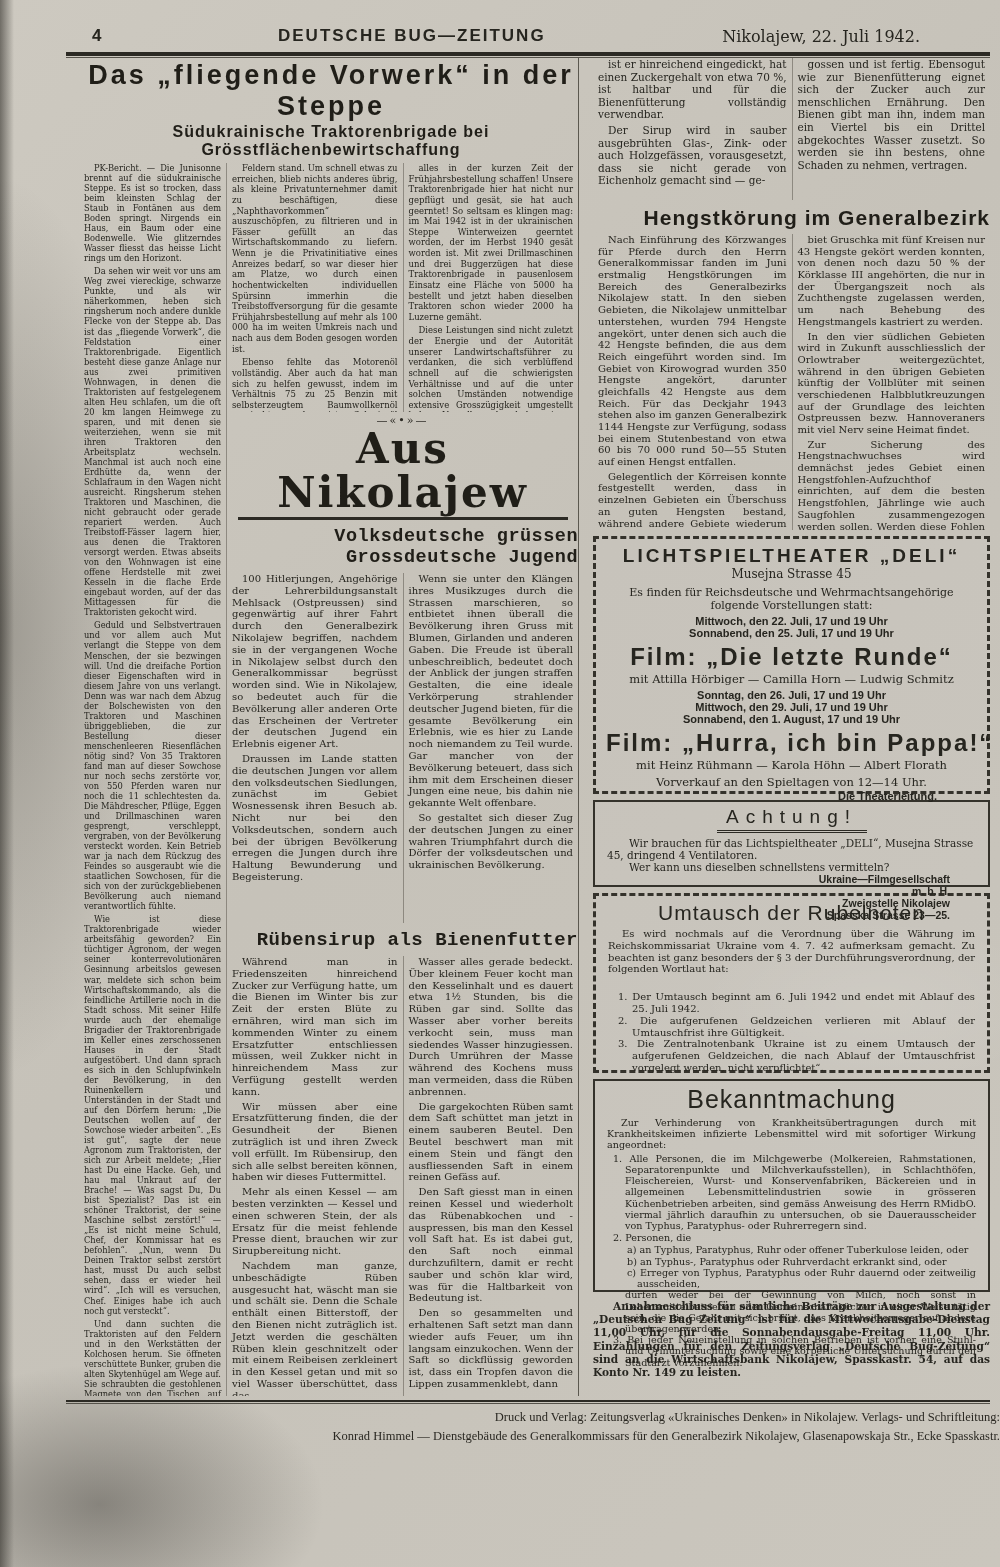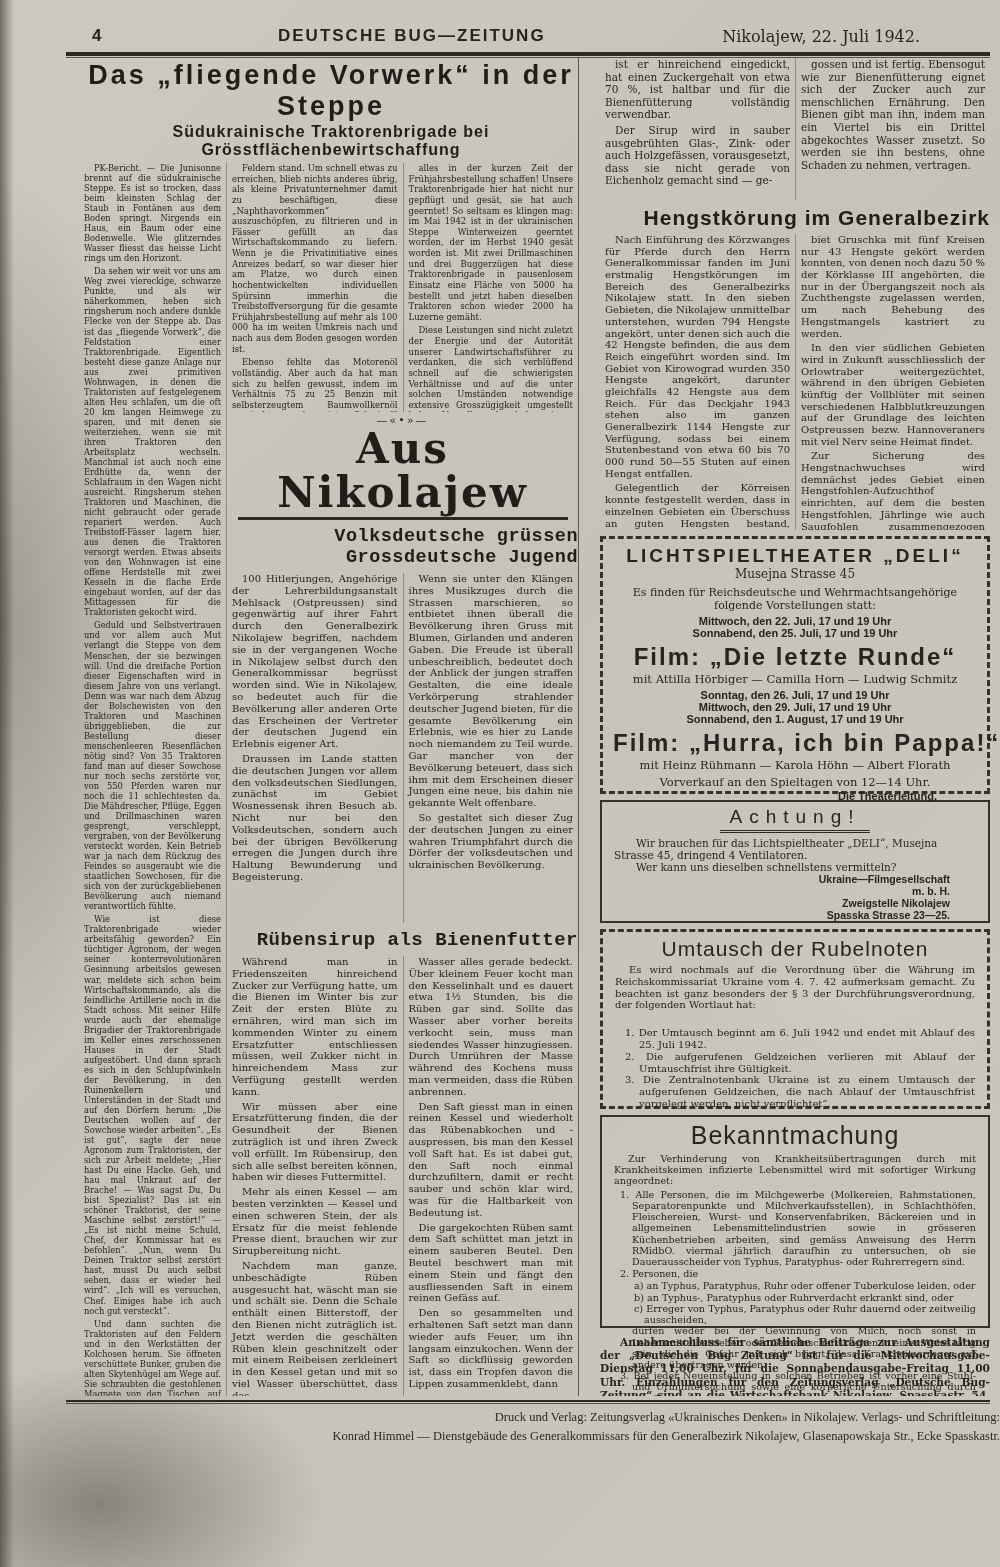--- a/index.html
+++ b/index.html
@@ -27,21 +27,21 @@
     padding:26px 80px 4px 92px;
     font-family:"Liberation Sans", sans-serif;
   }
   .masthead .pgnum{font-size:17px;font-weight:bold;}
   .masthead .title{font-size:17px;font-weight:bold;letter-spacing:2px;}
   .masthead .date{font-size:16px;font-family:"DejaVu Serif",serif;}
   .mast-rule{margin:2px 0 0 66px;width:924px;border-top:4px solid #2c2a24;border-bottom:1px solid #56534b;height:1px;}
   
   .content{display:flex;align-items:stretch;height:1338px;overflow:hidden;padding-left:84px;padding-right:10px;}
   .left-zone{width:494px;flex:none;display:flex;flex-direction:column;}
-  .right-zone{width:412px;flex:none;border-left:1px solid #5b584f;padding-left:21px;box-sizing:border-box;}
+  .right-zone{width:412px;flex:none;border-left:1px solid #5b584f;padding-left:14px;box-sizing:border-box;}
   
   h1,h2,h3{margin:0;font-weight:bold;color:#201e18;}
   .vw-title{font-family:"Liberation Sans",sans-serif;font-size:27px;letter-spacing:3px;text-align:center;margin-top:2px;}
   .vw-sub{font-family:"Liberation Sans",sans-serif;font-size:16px;letter-spacing:1px;text-align:center;font-weight:bold;margin:1px 0 4px;}
   
   .col{box-sizing:border-box;overflow:hidden;text-align:justify;hyphens:auto;}
   .col p{margin:0 0 3px;text-indent:10px;}
   .vw-body{display:flex;flex:1;min-height:0;}
   .vw-col1{width:143px;flex:none;font-size:8.3px;line-height:1.21;padding-right:5px;border-right:1px solid rgba(70,67,58,0.45);}
   .left-mid{flex:1;min-width:0;display:flex;flex-direction:column;}
@@ -71,21 +71,21 @@
   .box-solid{border:2px solid #34322b;}
   .cinema{height:258px;padding:6px 10px;text-align:center;font-family:"Liberation Sans",sans-serif;}
   .cinema-title{font-size:19px;letter-spacing:3px;font-weight:bold;}
   .cinema-addr{font-size:12px;font-family:"DejaVu Serif",serif;margin:0;}
   .cinema-intro{font-size:11px;font-family:"DejaVu Serif",serif;margin:5px 0 3px;}
   .showtimes p{margin:0;font-size:11px;font-weight:bold;text-indent:0;}
   .film-title{font-size:24px;letter-spacing:2px;font-weight:bold;margin:4px 0 1px;white-space:nowrap;}
   .cast{font-size:11.5px;font-family:"DejaVu Serif",serif;margin:0 0 3px;}
   .presale{font-size:11.5px;font-family:"DejaVu Serif",serif;margin:2px 0 0;}
   .cine-sig{font-size:11px;font-weight:bold;text-align:right;padding-right:40px;margin:1px 0 0;}
-  .achtung{height:123px;padding:4px 12px;}
+  .achtung{height:87px;padding:4px 12px;}
   .achtung-title{font-family:"Liberation Sans",sans-serif;font-size:19px;letter-spacing:7px;text-align:center;margin:0 auto 4px;width:150px;border-bottom:3px double #2c2a24;padding-bottom:2px;}
   .achtung p{font-size:10.5px;margin:0;}
   .achtung .a1{text-indent:22px;}
   .achtung .a2{text-indent:22px;}
   .ach-sig{text-align:right;padding-right:26px;font-family:"Liberation Sans",sans-serif;font-size:10px;font-weight:bold;line-height:1.15;}
   .ach-sig p{margin:0;text-indent:0;}
   .rubel{height:180px;padding:5px 12px;}
   .rubel-title{font-family:"Liberation Sans",sans-serif;font-size:21px;text-align:center;letter-spacing:1px;margin-bottom:3px;}
   .rubel p{font-size:10px;line-height:1.18;margin:0;text-align:justify;}
   .rubel .intro{text-indent:14px;margin-bottom:16px;}
@@ -162,22 +162,22 @@
             <h3 class="art-title sirup-title">Rübensirup als Bienenfutter</h3>
             <div class="twocol sirup-cols">
               <div class="col">
                   <p>Während man in Friedenszeiten hinreichend Zucker zur Verfügung hatte, um die Bienen im Winter bis zur Zeit der ersten Blüte zu ernähren, wird man sich im kommenden Winter zu einem Ersatzfutter entschliessen müssen, weil Zukker nicht in hinreichendem Mass zur Verfügung gestellt werden kann.</p>
                   <p>Wir müssen aber eine Ersatzfütterung finden, die der Gesundheit der Bienen zuträglich ist und ihren Zweck voll erfüllt. Im Rübensirup, den sich alle selbst bereiten können, haben wir dieses Futtermittel.</p>
                   <p>Mehr als einen Kessel — am besten verzinkten — Kessel und einen schweren Stein, der als Ersatz für die meist fehlende Presse dient, brauchen wir zur Sirupbereitung nicht.</p>
                   <p>Nachdem man ganze, unbeschädigte Rüben ausgesucht hat, wäscht man sie und schält sie. Denn die Schale enthält einen Bitterstoff, der den Bienen nicht zuträglich ist. Jetzt werden die geschälten Rüben klein geschnitzelt oder mit einem Reibeisen zerkleinert in den Kessel getan und mit so viel Wasser überschüttet, dass das</p>
                 </div>
               <div class="col">
                   <p>Wasser alles gerade bedeckt. Über kleinem Feuer kocht man den Kesselinhalt und es dauert etwa 1½ Stunden, bis die Rüben gar sind. Sollte das Wasser aber vorher bereits verkocht sein, muss man siedendes Wasser hinzugiessen. Durch Umrühren der Masse während des Kochens muss man vermeiden, dass die Rüben anbrennen.</p>
+                  <p>Die gargekochten Rüben samt dem Saft schüttet man jetzt in einem sauberen Beutel. Den Beutel beschwert man mit einem Stein und fängt den ausfliessenden Saft in einem reinen Gefäss auf.</p>
                   <p>Den Saft giesst man in einen reinen Kessel und wiederholt das Rübenabkochen und -auspressen, bis man den Kessel voll Saft hat. Es ist dabei gut, den Saft noch einmal durchzufiltern, damit er recht sauber und schön klar wird, was für die Haltbarkeit von Bedeutung ist.</p>
-                  <p>Die gargekochten Rüben samt dem Saft schüttet man jetzt in einem sauberen Beutel. Den Beutel beschwert man mit einem Stein und fängt den ausfliessenden Saft in einem reinen Gefäss auf.</p>
                   <p>Den so gesammelten und erhaltenen Saft setzt man dann wieder aufs Feuer, um ihn langsam einzukochen. Wenn der Saft so dickflüssig geworden ist, dass ein Tropfen davon die Lippen zusammenklebt, dann</p>
                 </div>
             </div>
           </div>
         </div>
       </div>
     </div>
 
     <div class="right-zone">
 

